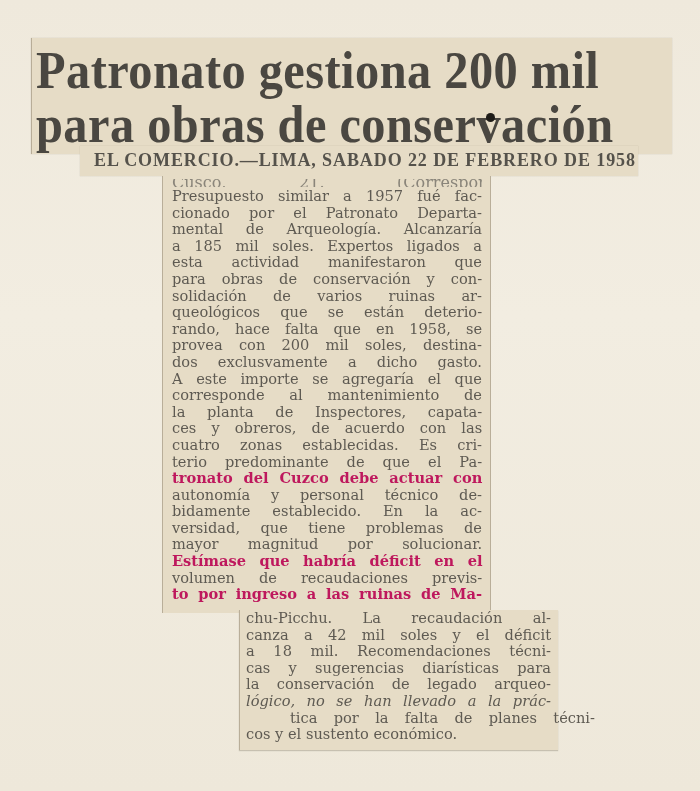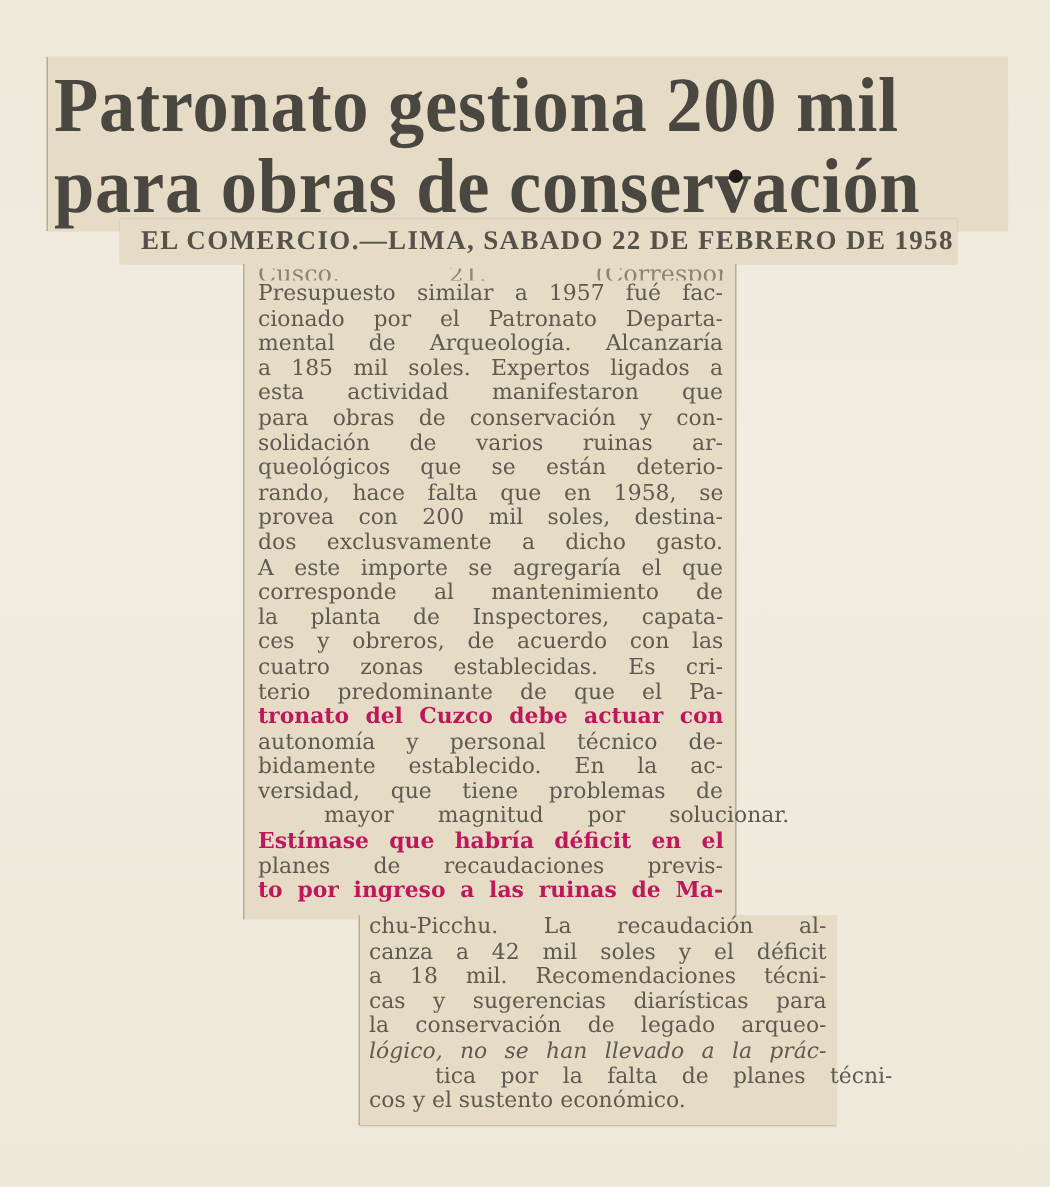--- a/index.html
+++ b/index.html
@@ -173,23 +173,23 @@
   <span class="ln" style="display: block; word-spacing: 9px;">A este importe se agregaría el que</span>
   <span class="ln" style="display: block; word-spacing: 20px;">corresponde al mantenimiento de</span>
   <span class="ln" style="display: block; word-spacing: 17px;">la planta de Inspectores, capata-</span>
   <span class="ln" style="display: block; word-spacing: 10.5px;">ces y obreros, de acuerdo con las</span>
   <span class="ln" style="display: block; word-spacing: 15.5px;">cuatro zonas establecidas. Es cri-</span>
   <span class="ln" style="display: block; word-spacing: 13.4px;">terio predominante de que el Pa-</span>
   <span class="ln bold" style="display: block; word-spacing: 5.8px;">tronato del Cuzco debe actuar con</span>
   <span class="ln" style="display: block; word-spacing: 16px;">autonomía y personal técnico de-</span>
   <span class="ln" style="display: block; word-spacing: 17.25px;">bidamente establecido. En la ac-</span>
   <span class="ln" style="display: block; word-spacing: 15.75px;">versidad, que tiene problemas de</span>
-  <span class="ln" style="display: block; word-spacing: 24.67px; margin-left: 44px;">mayor magnitud por solucionar.</span>
+  <span class="ln" style="display: block; word-spacing: 24.67px;">mayor magnitud por solucionar.</span>
   <span class="ln bold" style="display: block; word-spacing: 8.4px;">Estímase que habría déficit en el</span>
-  <span class="ln" style="display: block; word-spacing: 19.33px;">planes de recaudaciones previs-</span>
+  <span class="ln" style="display: block; word-spacing: 19.33px;">volumen de recaudaciones previs-</span>
   <span class="ln bold" style="display: block; word-spacing: 4.71px;">to por ingreso a las ruinas de Ma-</span>
 </div>
 
 <div class="column col-2">
   <span class="ln" style="display: block; word-spacing: 25.67px;">chu-Picchu. La recaudación al-</span>
   <span class="ln" style="display: block; word-spacing: 10.57px;">canza a 42 mil soles y el déficit</span>
   <span class="ln" style="display: block; word-spacing: 14px;">a 18 mil. Recomendaciones técni-</span>
   <span class="ln" style="display: block; word-spacing: 13.5px;">cas y sugerencias diarísticas para</span>
   <span class="ln" style="display: block; word-spacing: 12.75px;">la conservación de legado arqueo-</span>
   <span class="ln" style="display: block; word-spacing: 6.86px; font-style: italic;">lógico, no se han llevado a la prác-</span>

